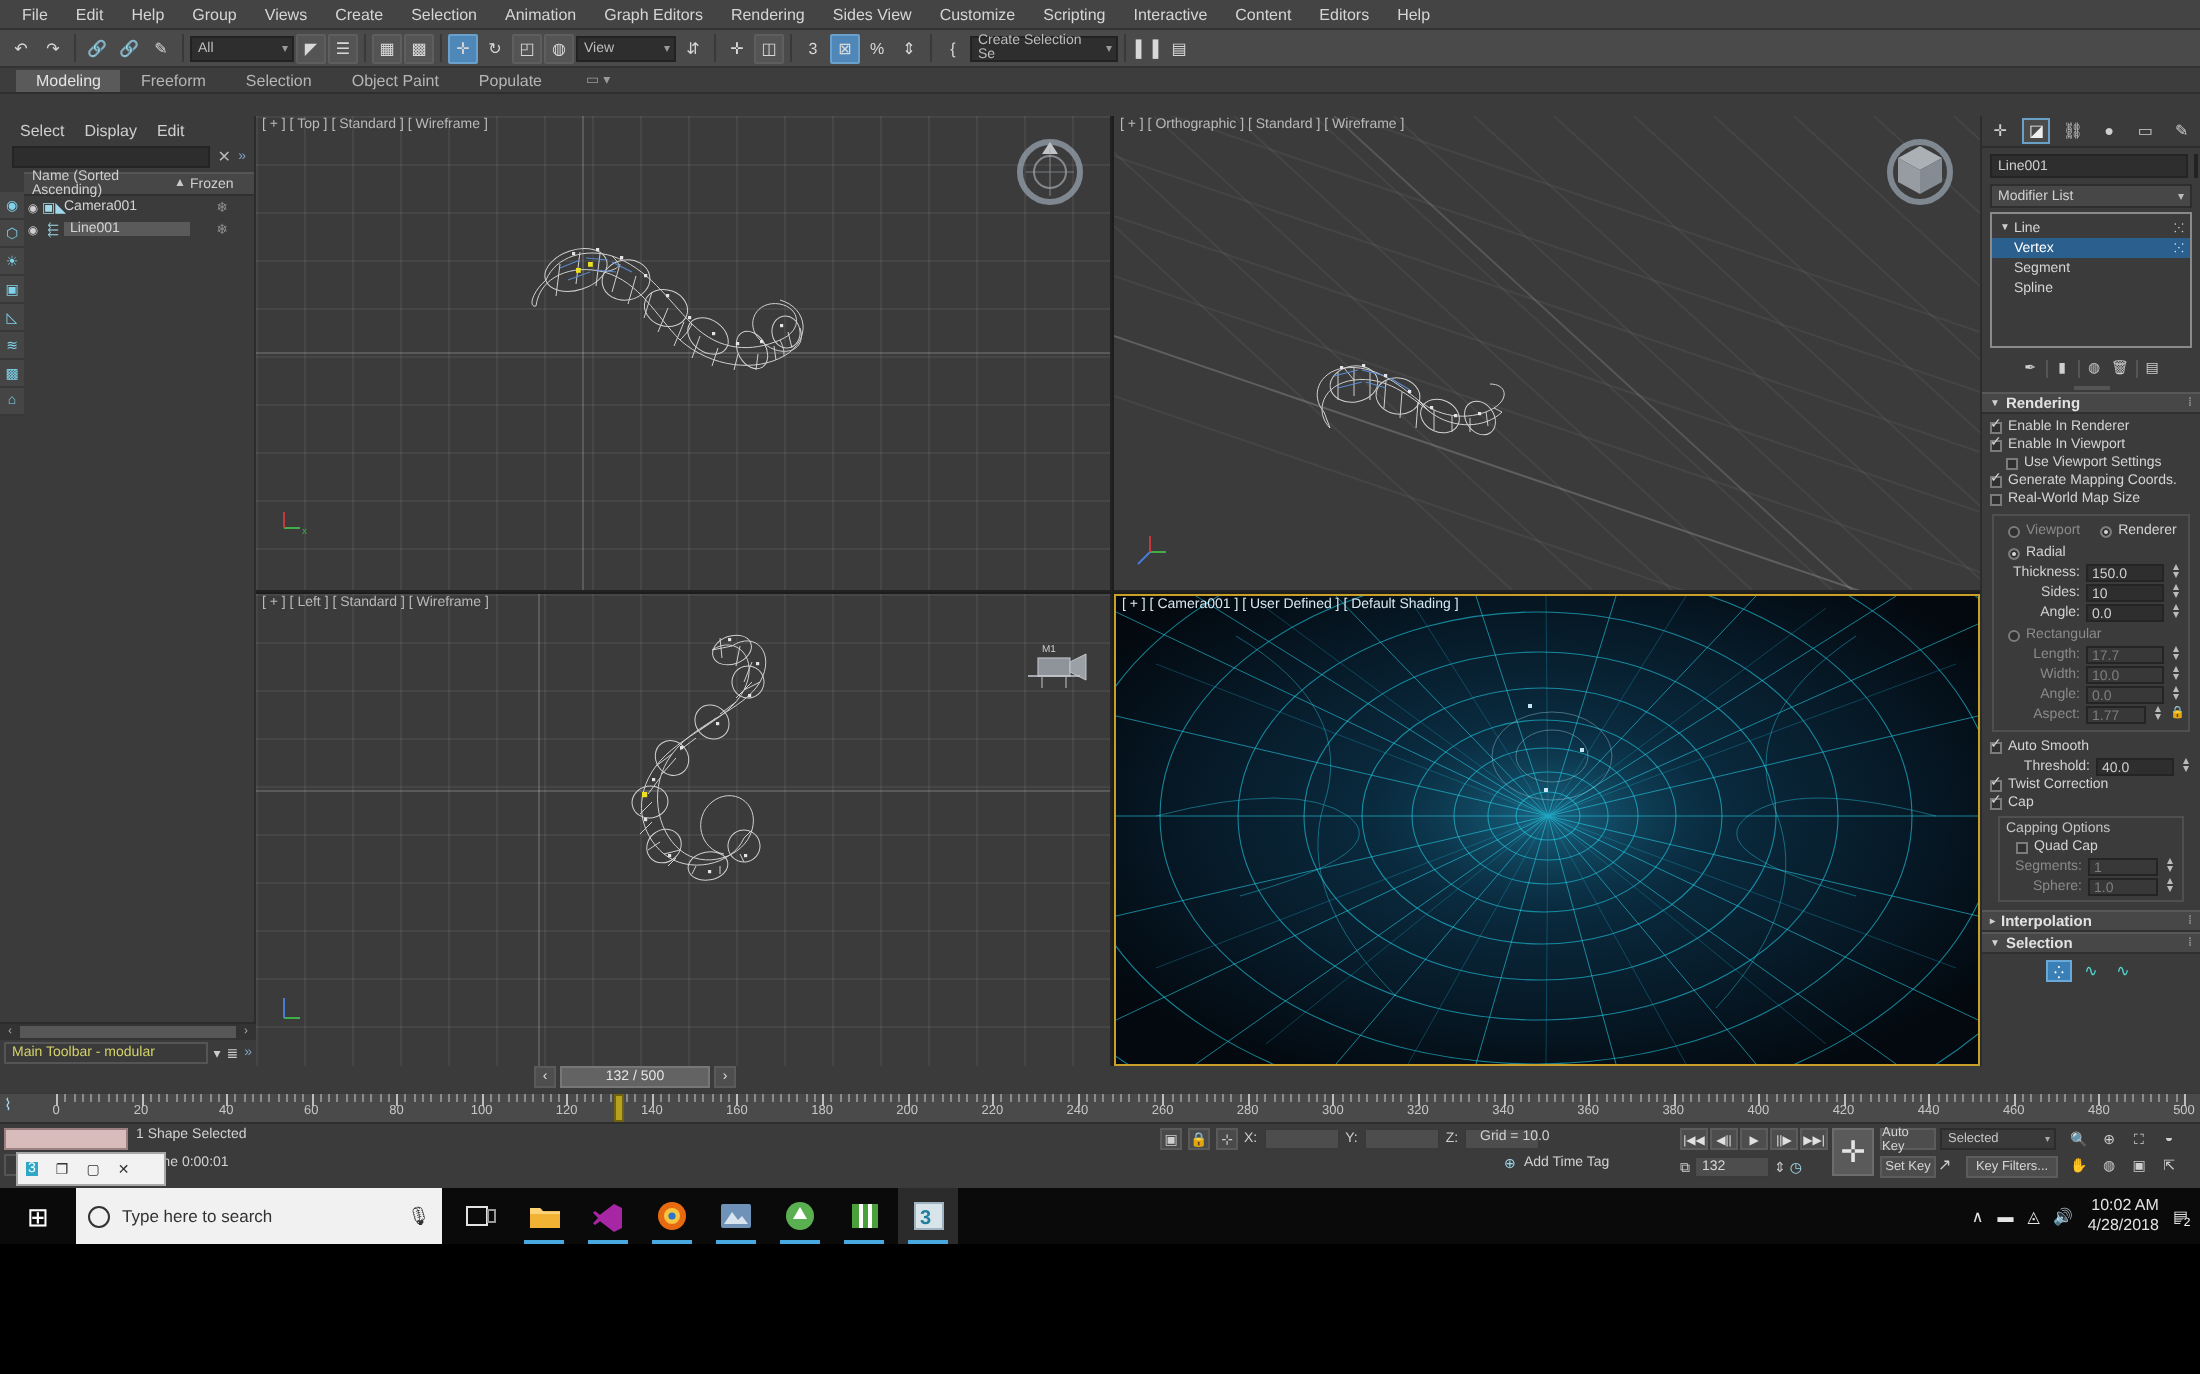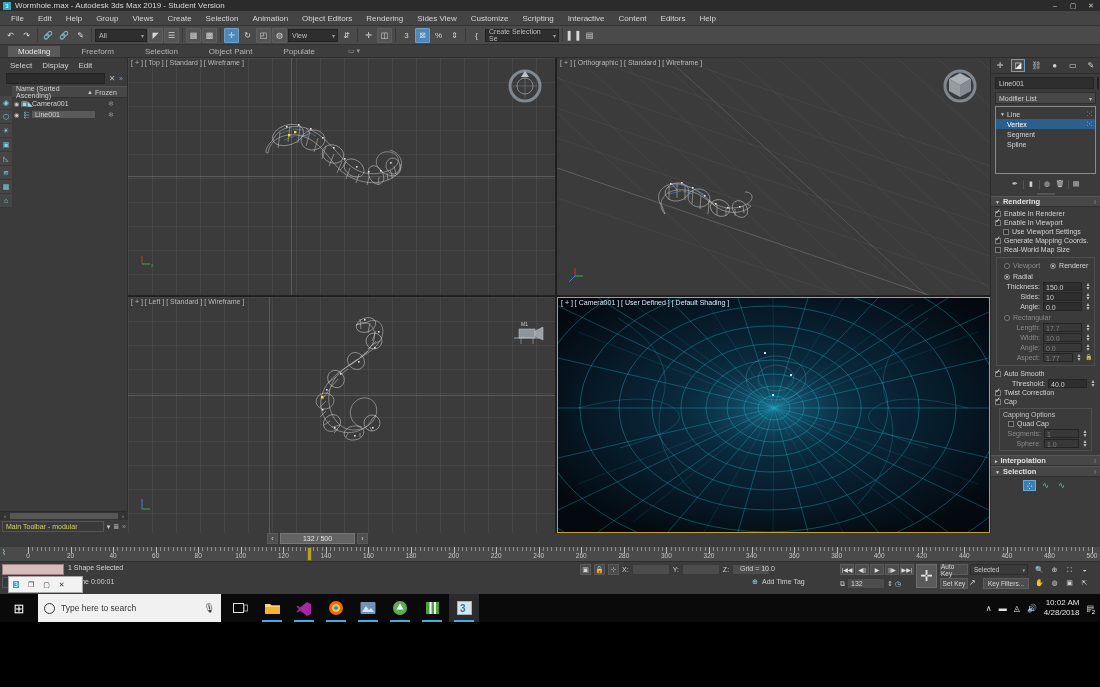--- a/index.html
+++ b/index.html
@@ -41,21 +41,21 @@
          display:flex; align-items:center; justify-content:center; font-size:8px; color:#d8d8d8; }
   .tbtn.act{ background:#4f87b8; border-color:#69a1cc; }
   .tbtn.flat{ background:transparent; border:none; }
   .sep{ width:1px; height:14px; background:#393939; margin:0 2px; }
   .combo{ height:13px; background:#2e2e2e; border:1px solid #222; color:#bdbdbd; font-size:7px;
           display:flex; align-items:center; padding:0 10px 0 3px; position:relative; }
   .combo::after{ content:"▾"; position:absolute; right:2px; font-size:6px; color:#9a9a9a; }
 
   
   .ribbon{ height:13px; background:#3d3d3d; display:flex; align-items:center; padding-left:8px;
-           border-bottom:1px solid #2e2e2e; gap:11px; }
+           border-bottom:1px solid #2e2e2e; gap:0; }
   .rtab{ font-size:8px; color:#b5b5b5; padding:1px 10px; }
   .rtab.active{ background:#5a5a5a; color:#e4e4e4; }
   .ribbon .rmini{ margin-left:12px; display:flex; align-items:center; gap:3px; color:#9a9a9a; font-size:7px; }
 
   
   .body{ position:absolute; top:58px; left:0; width:1100px; height:475px; }
 
   
   .explorer{ position:absolute; left:0; top:0; width:128px; height:475px; background:#3b3b3b;
              border-right:1px solid #2c2c2c; }
@@ -256,40 +256,31 @@
   .tray .badge .n{ position:absolute; right:-3px; bottom:-3px; background:#0a0a0a; color:#fff;
                    font-size:6px; border-radius:50%; width:7px; height:7px; text-align:center;
                    line-height:7px; }
   svg{ display:block; }
 </style>
 </head>
 <body>
 
 <div class="app">
 
-  <div class="titlebar">
-    <div class="tb-icon">3</div>
-    <div class="tb-text">Wormhole.max - Autodesk 3ds Max 2019 - Student Version</div>
-    <div class="winbtns">
-      <div>–</div>
-      <div>▢</div>
-      <div>✕</div>
-    </div>
-  </div>
 
   <div class="menubar">
     <div class="mi">File</div>
     <div class="mi">Edit</div>
     <div class="mi">Help</div>
     <div class="mi">Group</div>
     <div class="mi">Views</div>
     <div class="mi">Create</div>
     <div class="mi">Selection</div>
     <div class="mi">Animation</div>
-    <div class="mi">Object Editors</div>
+    <div class="mi">Graph Editors</div>
     <div class="mi">Rendering</div>
     <div class="mi">Sides View</div>
     <div class="mi">Customize</div>
     <div class="mi">Scripting</div>
     <div class="mi">Interactive</div>
     <div class="mi">Content</div>
     <div class="mi">Editors</div>
     <div class="mi">Help</div>
   </div>
 

